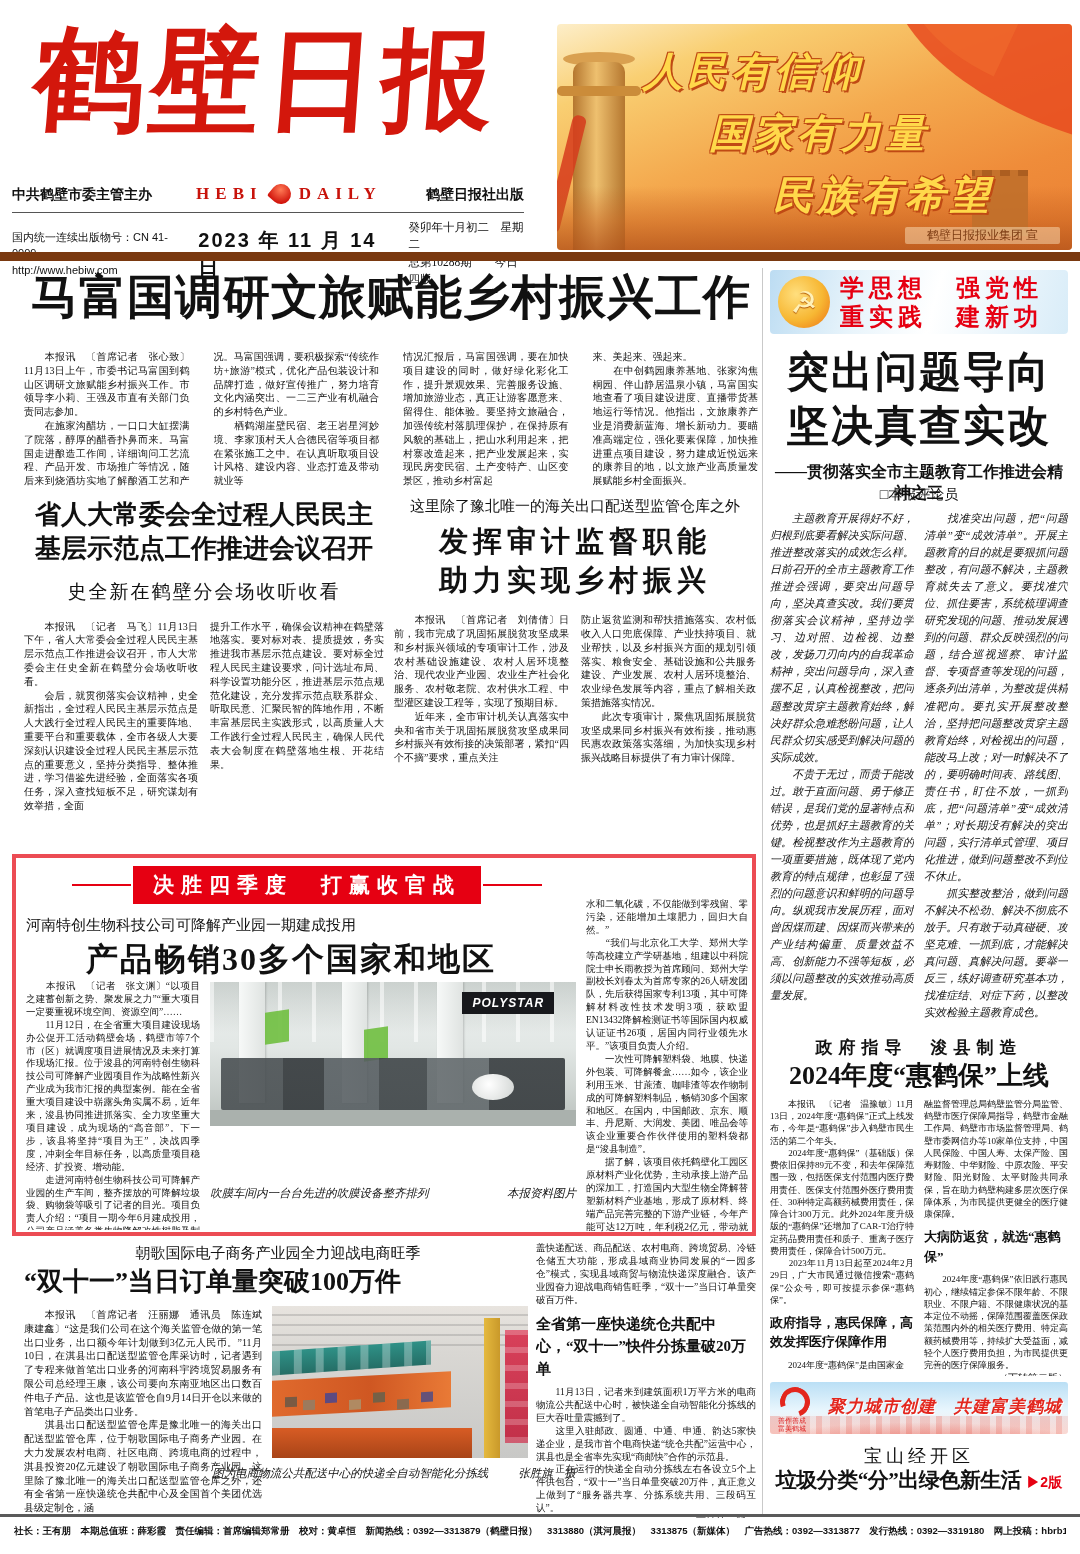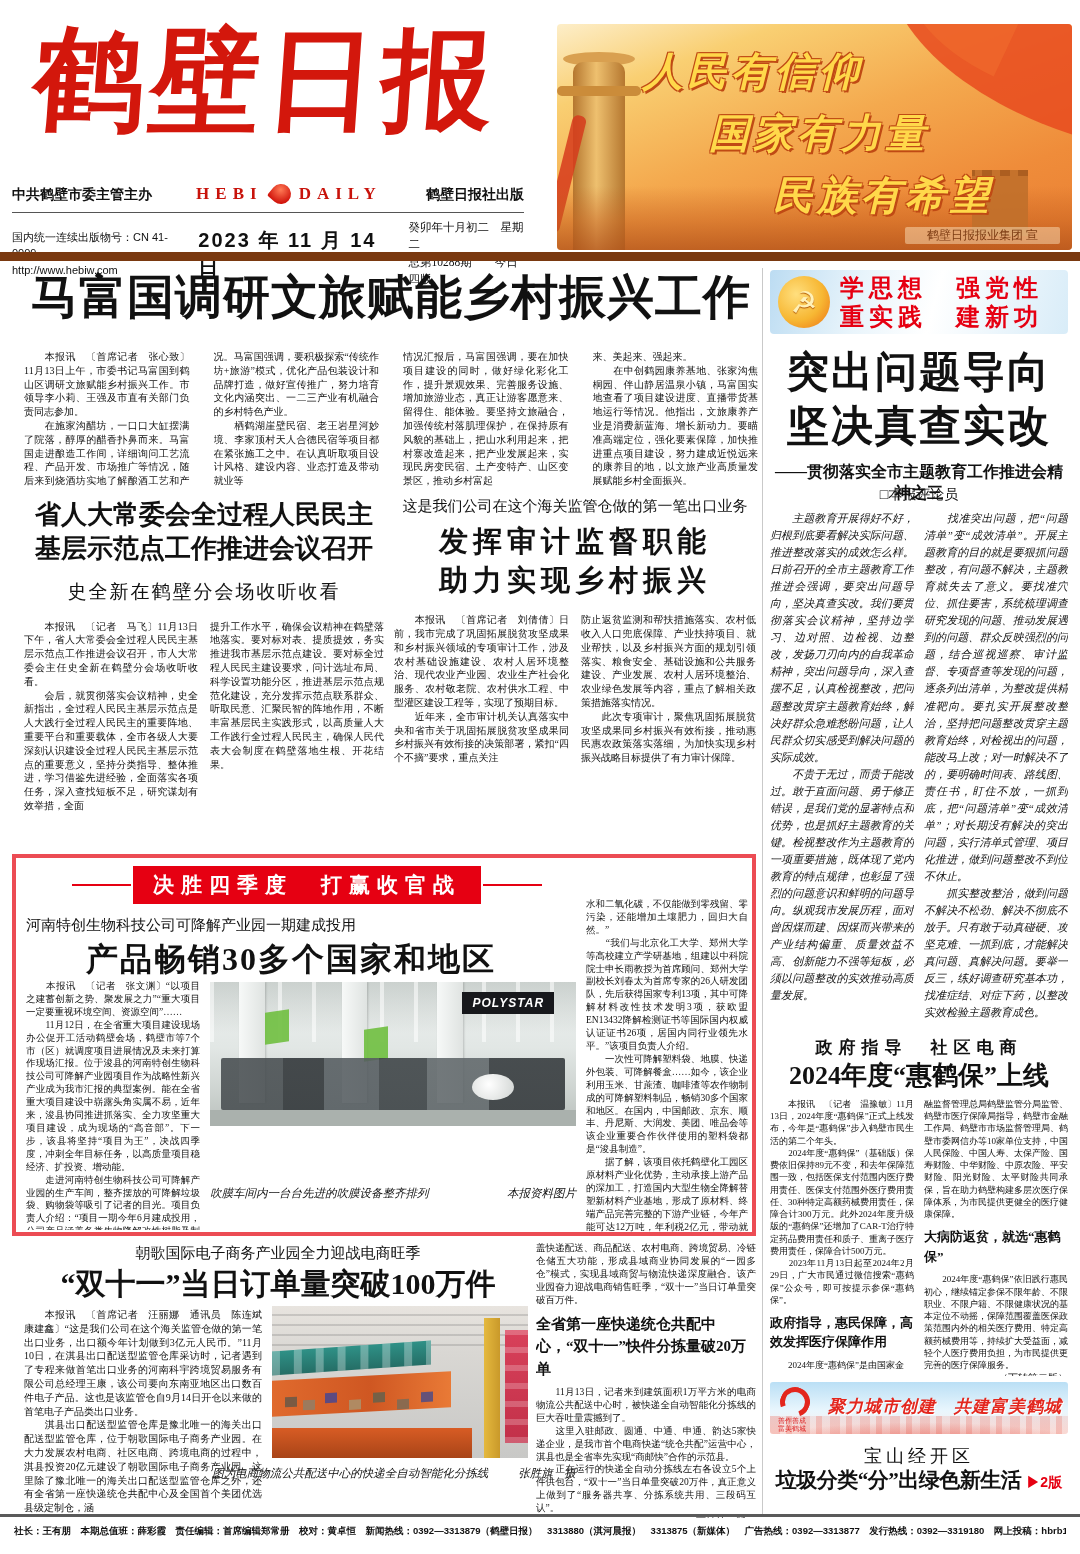--- a/index.html
+++ b/index.html
@@ -101,21 +101,21 @@
     letter-spacing:1px; padding:4px 10px; }
   .ph1-machines { position:absolute; left:3%; right:3%; bottom:11%; height:36%; opacity:.88; border-radius:2px;
     background:linear-gradient(90deg,#474d50 0 18%,#2f3437 18% 30%,#555c60 30% 46%,#3c4245 46% 60%,#60676a 60% 78%,#33383b 78% 100%); }
   .ph1-roll { position:absolute; right:17%; bottom:18%; width:42px; height:26px; border-radius:50%;
     background:radial-gradient(circle at 40% 40%,#ffffff,#cfd3d1); }
   .ph1-floor { position:absolute; left:0; bottom:0; width:100%; height:11%; background:#aab1ad; }
 
   
   .ecom { left:24px; top:1242px; width:732px; height:276px; }
   .ecom-kicker { position:absolute; left:0; top:2px; width:508px; text-align:center; font-size:15px; }
-  .ecom-headline { position:absolute; left:0; top:22px; width:508px; text-align:center; font-size:30px; }
+  .ecom-headline { position:absolute; left:0; top:22px; width:508px; text-align:left; font-size:26px; }
   .ecom-col1 { position:absolute; left:0; top:66px; width:238px; height:210px; }
   .ecom-col2 { position:absolute; left:512px; top:0; width:220px; height:276px; overflow:hidden; }
   .ecom-subhead { font-weight:800; font-size:15px; line-height:1.5; margin:6px 0; }
   .jump-note { text-align:right; font-size:10px; }
   .ecom-caption-row { position:absolute; left:150px; top:224px; width:440px; display:flex;
                       justify-content:center; gap:30px; font-size:11.5px; font-style:italic; }
 
   .photo2 { position:absolute; left:248px; top:64px; width:256px; height:152px; overflow:hidden;
     background:linear-gradient(180deg,#e8e4df 0%,#d9d7d3 30%,#c8c8c6 100%); }
   .ph2-truss { position:absolute; left:0; top:0; width:100%; height:26%;
@@ -242,21 +242,21 @@
 基层示范点工作推进会议召开</div>
     <div class="renda-deck">史全新在鹤壁分会场收听收看</div>
     <div class="renda-body">
       <div class="jcol">　　本报讯　〔记者　马飞〕11月13日下午，省人大常委会全过程人民民主基层示范点工作推进会议召开，市人大常委会主任史全新在鹤壁分会场收听收看。
 　　会后，就贯彻落实会议精神，史全新指出，全过程人民民主基层示范点是人大践行全过程人民民主的重要阵地、重要平台和重要载体，全市各级人大要深刻认识建设全过程人民民主基层示范点的重要意义，坚持分类指导、整体推进，学习借鉴先进经验，全面落实各项任务，深入查找短板不足，研究谋划有效举措，全面</div>
       <div class="jcol">提升工作水平，确保会议精神在鹤壁落地落实。要对标对表、提质提效，务实推进我市基层示范点建设。要对标全过程人民民主建设要求，问计选址布局、科学设置功能分区，推进基层示范点规范化建设，充分发挥示范点联系群众、听取民意、汇聚民智的阵地作用，不断丰富基层民主实践形式，以高质量人大工作践行全过程人民民主，确保人民代表大会制度在鹤壁落地生根、开花结果。</div>
     </div>
   </div>
 
   <div class="abs audit">
-    <div class="audit-kicker">这是我们公司在这个海关监管仓做的第一笔出口业务</div>
+    <div class="audit-kicker">这里除了豫北唯一的海关出口配送型监管仓库之外</div>
     <div class="audit-h song">发挥审计监督职能
 助力实现乡村振兴</div>
     <div class="audit-body">
       <div class="jcol">　　本报讯　〔首席记者　刘倩倩〕日前，我市完成了巩固拓展脱贫攻坚成果和乡村振兴领域的专项审计工作，涉及农村基础设施建设、农村人居环境整治、现代农业产业园、农业生产社会化服务、农村敬老院、农村供水工程、中型灌区建设工程等，实现了预期目标。
 　　近年来，全市审计机关认真落实中央和省市关于巩固拓展脱贫攻坚成果同乡村振兴有效衔接的决策部署，紧扣“四个不摘”要求，重点关注</div>
       <div class="jcol">防止返贫监测和帮扶措施落实、农村低收入人口兜底保障、产业扶持项目、就业帮扶，以及乡村振兴方面的规划引领落实、粮食安全、基础设施和公共服务建设、产业发展、农村人居环境整治、农业绿色发展等内容，重点了解相关政策措施落实情况。
 　　此次专项审计，聚焦巩固拓展脱贫攻坚成果同乡村振兴有效衔接，推动惠民惠农政策落实落细，为加快实现乡村振兴战略目标提供了有力审计保障。</div>
     </div>
   </div>
 
@@ -331,21 +331,21 @@
 坚决真查实改</div>
   <div class="abs edi-subtitle">——贯彻落实全市主题教育工作推进会精神之三</div>
   <div class="abs edi-byline">□本报评论员</div>
   <div class="abs edi-body">
     <div>　　主题教育开展得好不好，归根到底要看解决实际问题、推进整改落实的成效怎么样。日前召开的全市主题教育工作推进会强调，要突出问题导向，坚决真查实改。我们要贯彻落实会议精神，坚持边学习、边对照、边检视、边整改，发扬刀刃向内的自我革命精神，突出问题导向，深入查摆不足，认真检视整改，把问题整改贯穿主题教育始终，解决好群众急难愁盼问题，让人民群众切实感受到解决问题的实际成效。
 　　不贵于无过，而贵于能改过。敢于直面问题、勇于修正错误，是我们党的显著特点和优势，也是抓好主题教育的关键。检视整改作为主题教育的一项重要措施，既体现了党内教育的特点规律，也彰显了强烈的问题意识和鲜明的问题导向。纵观我市发展历程，面对曾因煤而建、因煤而兴带来的产业结构偏重、质量效益不高、创新能力不强等短板，必须以问题整改的实效推动高质量发展。</div>
     <div>　　找准突出问题，把“问题清单”变“成效清单”。开展主题教育的目的就是要狠抓问题整改，有问题不解决，主题教育就失去了意义。要找准穴位、抓住要害，系统梳理调查研究发现的问题、推动发展遇到的问题、群众反映强烈的问题，结合巡视巡察、审计监督、专项督查等发现的问题，逐条列出清单，为整改提供精准靶向。要扎实开展整改整治，坚持把问题整改贯穿主题教育始终，对检视出的问题，能改马上改；对一时解决不了的，要明确时间表、路线图、责任书，盯住不放，一抓到底，把“问题清单”变“成效清单”；对长期没有解决的突出问题，实行清单式管理、项目化推进，做到问题整改不到位不休止。
 　　抓实整改整治，做到问题不解决不松劲、解决不彻底不放手。只有敢于动真碰硬、攻坚克难、一抓到底，才能解决真问题、真解决问题。要举一反三，练好调查研究基本功，找准症结、对症下药，以整改实效检验主题教育成色。</div>
   </div>
 
-  <div class="abs ins-kicker">政府指导　社区电商</div>
+  <div class="abs ins-kicker">政府指导　浚县制造</div>
   <div class="abs ins-headline song">2024年度“惠鹤保”上线</div>
   <div class="abs ins-body">
     <div>
       <div class="jcol f9">　　本报讯　〔记者　温豫敏〕11月13日，2024年度“惠鹤保”正式上线发布，今年是“惠鹤保”步入鹤壁市民生活的第二个年头。
 　　2024年度“惠鹤保”（基础版）保费依旧保持89元不变，和去年保障范围一致，包括医保支付范围内医疗费用责任、医保支付范围外医疗费用责任、30种特定高额药械费用责任，保障合计300万元。此外2024年度升级版的“惠鹤保”还增加了CAR-T治疗特定药品费用责任和质子、重离子医疗费用责任，保障合计500万元。
 　　2023年11月13日起至2024年2月29日，广大市民通过微信搜索“惠鹤保”公众号，即可按提示参保“惠鹤保”。</div>
       <div class="ins-subhead">政府指导，惠民保障，高效发挥医疗保障作用</div>
       <div class="jcol f9">　　2024年度“惠鹤保”是由国家金</div>
     </div>
     <div>

